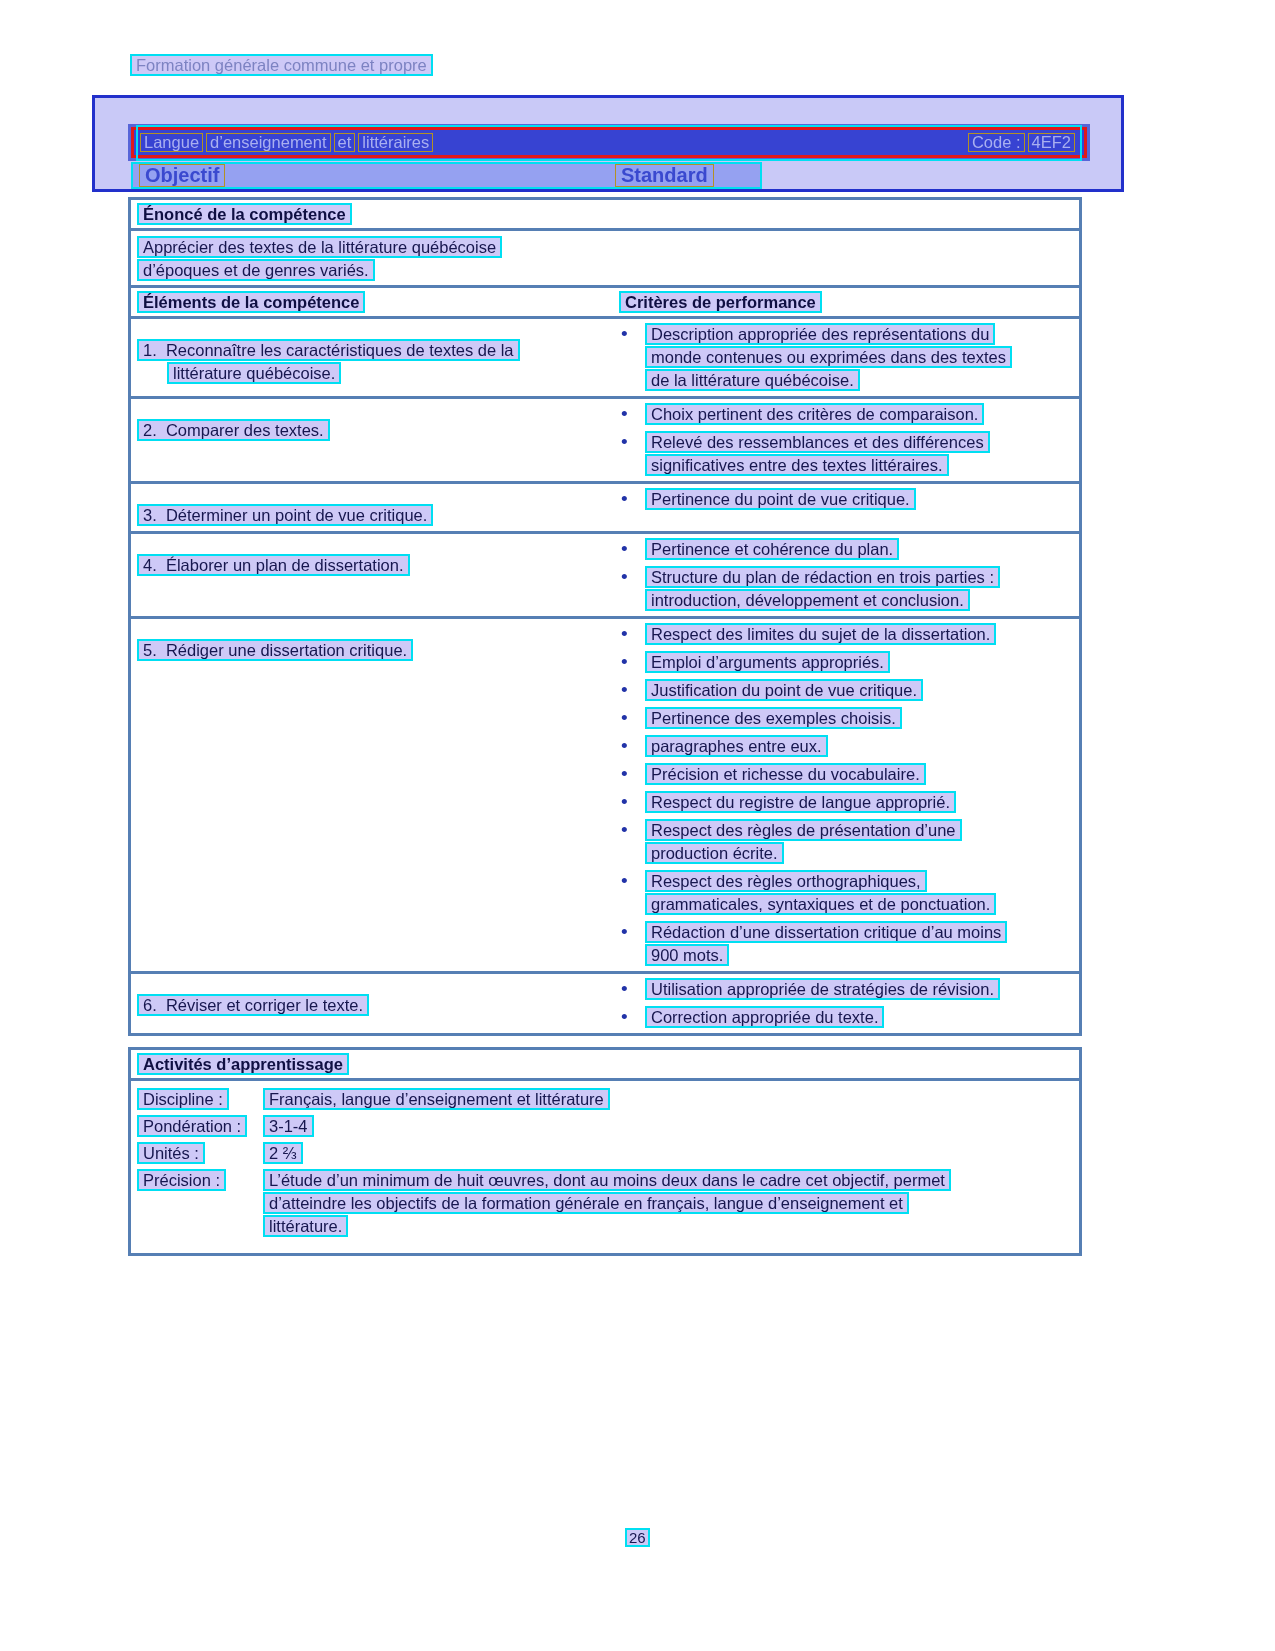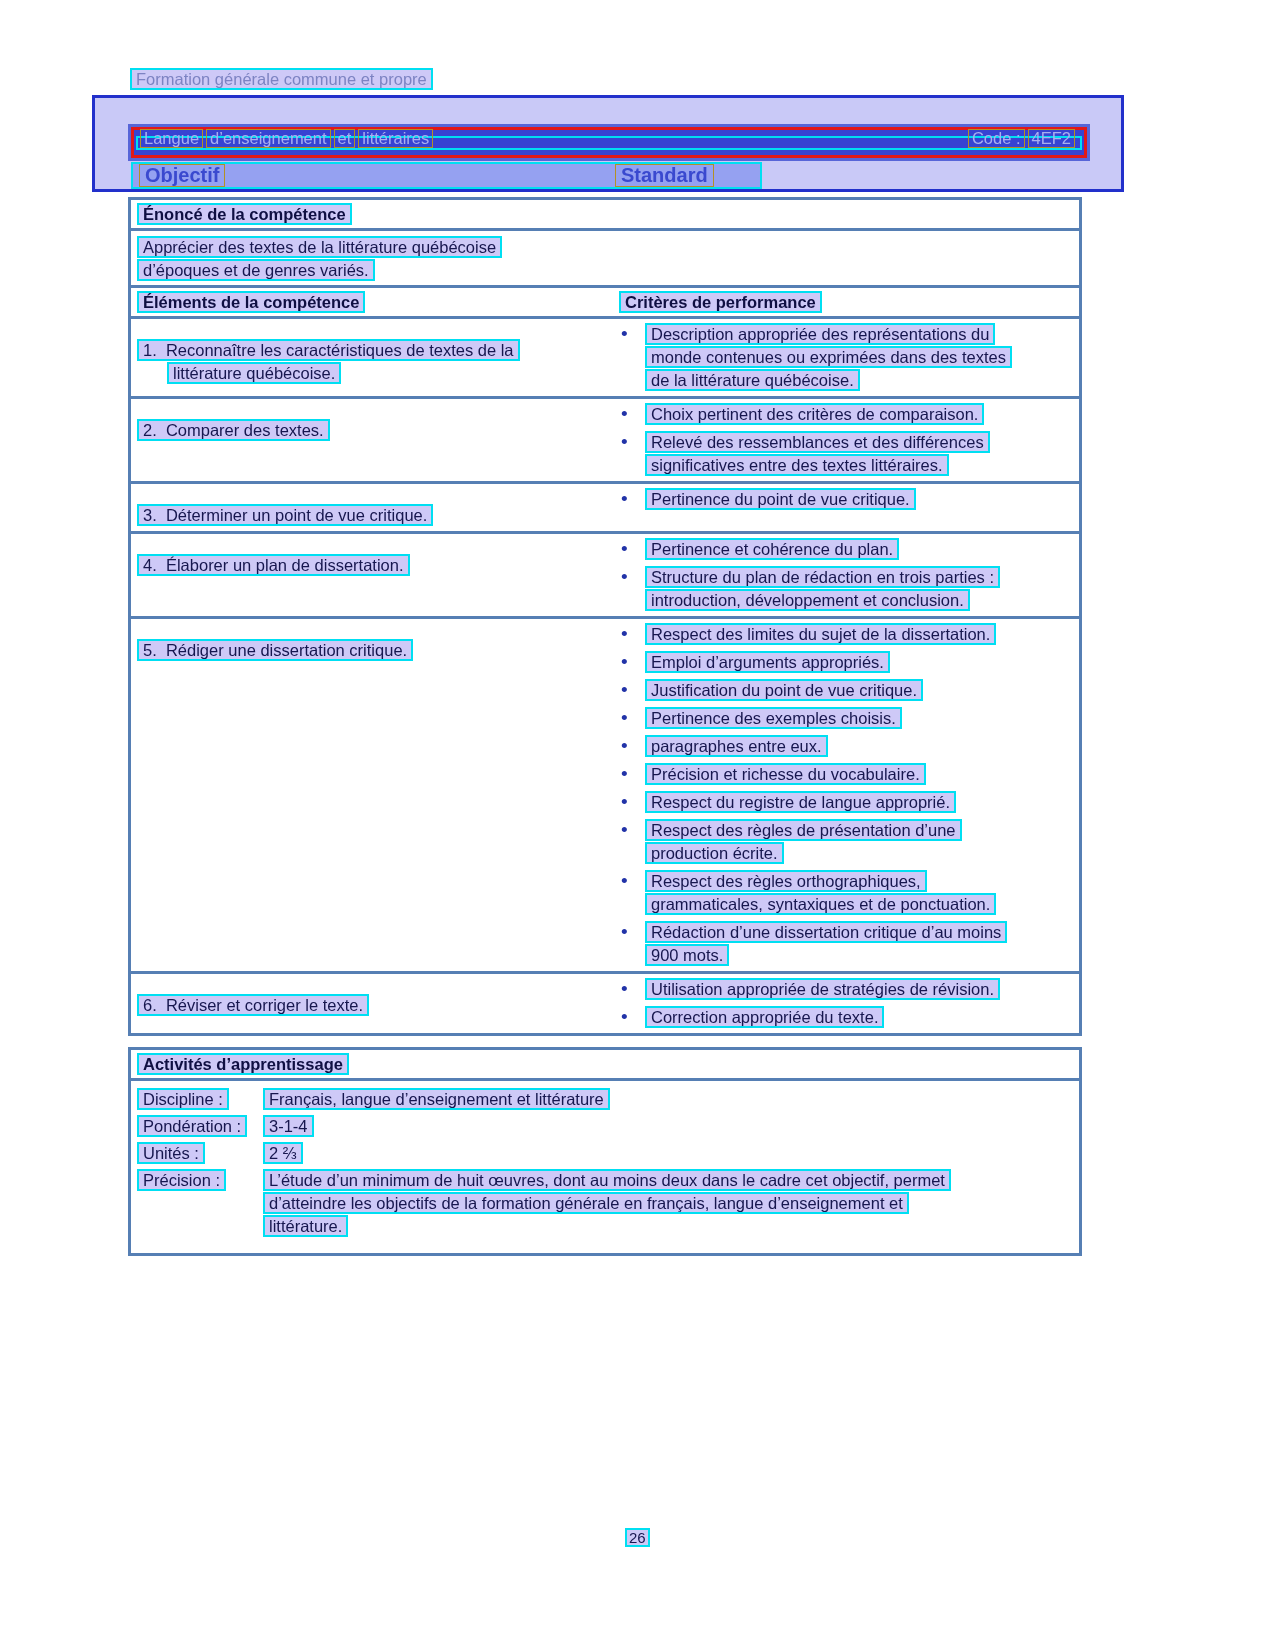--- a/index.html
+++ b/index.html
@@ -8,31 +8,31 @@
   .page{position:relative;width:1275px;height:1651px;background:#fff;overflow:hidden}
 
   
   .hl{display:inline-block;background:var(--highlight-fill,#cec9f7);border:2px solid var(--highlight-border,#00dff2);
       padding:0 4px;font-size:16.5px;line-height:18px;white-space:nowrap;color:var(--body-text,#17174f)}
   .hl.bold{font-weight:bold;color:#0f0f42}
   .line{margin-bottom:1px}
   .line.cont{margin-left:30px}
 
   
-  .header-note{position:absolute;left:130px;top:68px;z-index:2}
+  .header-note{position:absolute;left:130px;top:54px;z-index:2}
   .header-note .hl{color:#7d83c2}
 
   
   .title-box{position:absolute;left:92px;top:95px;width:1032px;height:97px;
              background:var(--title-box-bg,#c9c9f7);border:3px solid var(--title-box-border,#2230cb);z-index:1}
   .title-band{position:absolute;left:33px;top:26px;width:962px;background:#5765d8;padding:3px}
   .title-bar{border:3px solid var(--title-bar-border,#e11818);background:var(--title-bar-bg,#3743d2);
              height:31px;display:flex;align-items:center;padding:0 2px}
-  .title-linebox{flex:1;display:flex;justify-content:space-between;align-items:flex-end;
-                 border:2px solid var(--highlight-border,#00dff2);height:14px;padding:0 2px}
+  .title-linebox{flex:1;display:flex;justify-content:space-between;align-items:center;
+                 border:2px solid var(--highlight-border,#00dff2);height:36px;padding:0 2px}
   .title-words{display:flex;align-items:center}
   .tw{border:1px solid #b39125;padding:0 3px;color:#a9aff0;font-size:16.5px;line-height:17px;
       margin-right:3px;white-space:nowrap}
   .code-group{display:flex;align-items:center}
   .obj-std{position:absolute;left:36px;top:64px;width:631px;height:27px;
            background:var(--objectif-strip-bg,#95a1f1);border:2px solid var(--highlight-border,#00dff2)}
   .obj-word{position:absolute;top:0;left:6px;border:1px solid #b39125;padding:0 5px;
             font-weight:bold;font-size:20px;line-height:21px;color:var(--accent-text,#3a49cf)}
   .std-word{left:482px}
 

